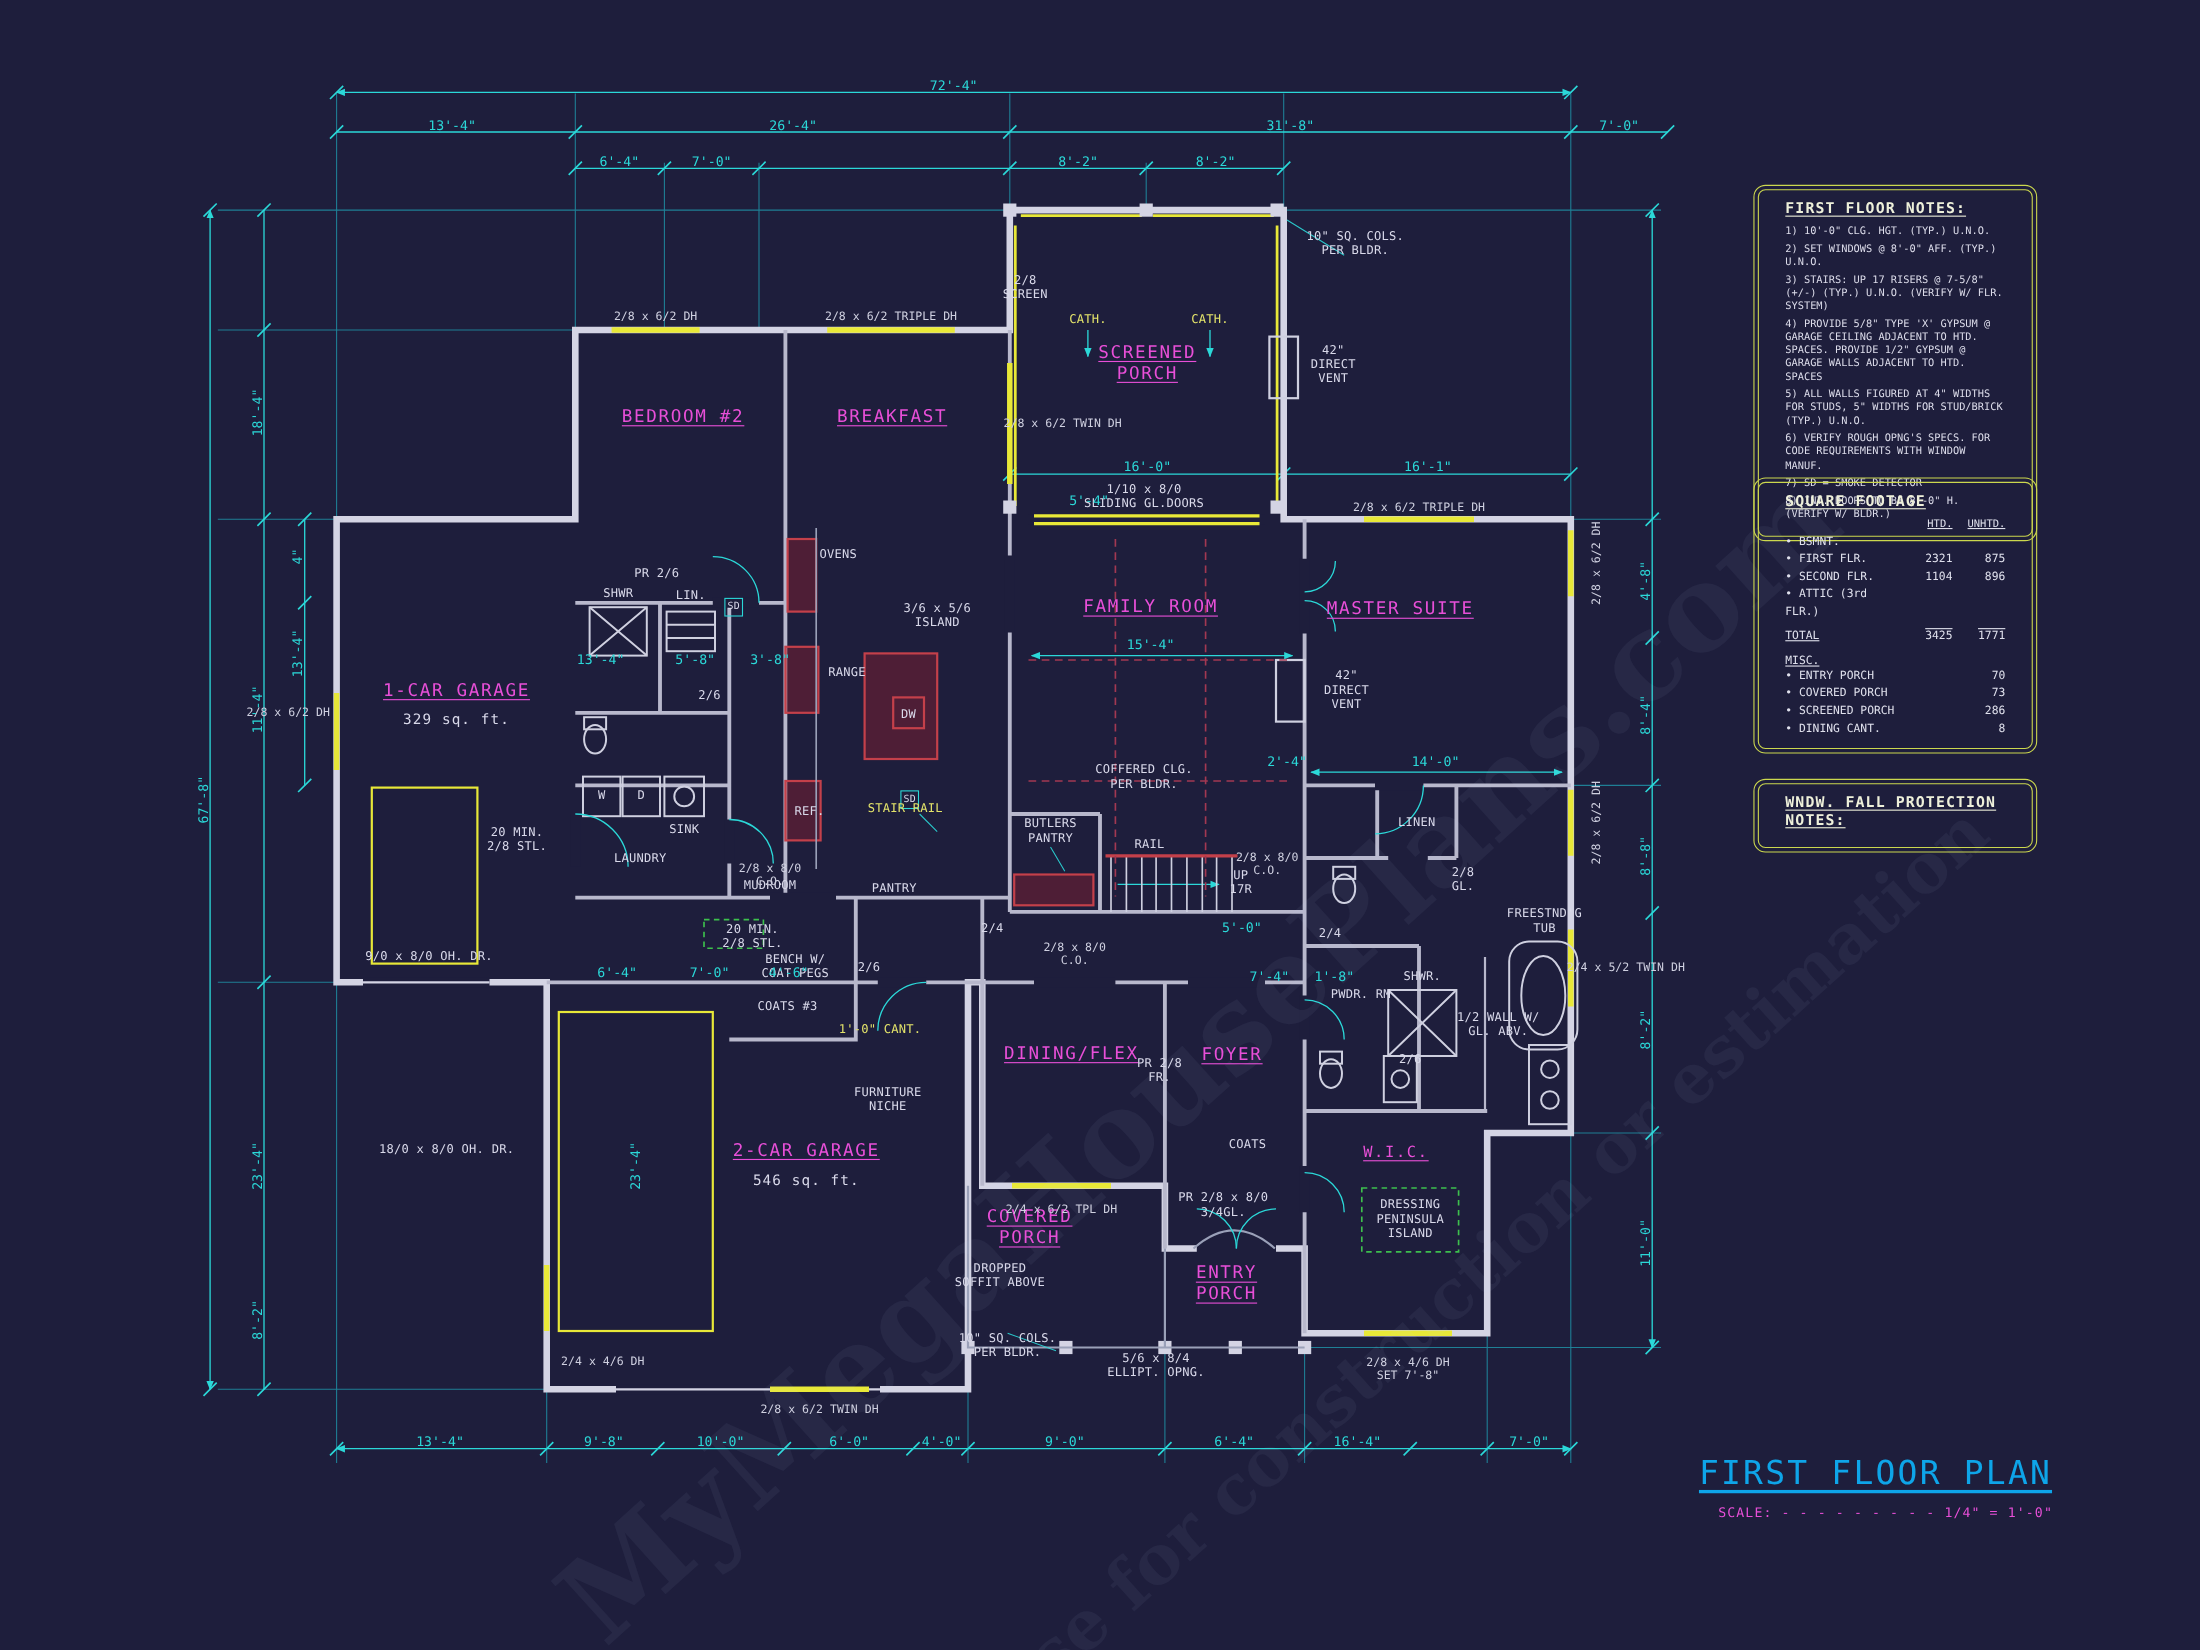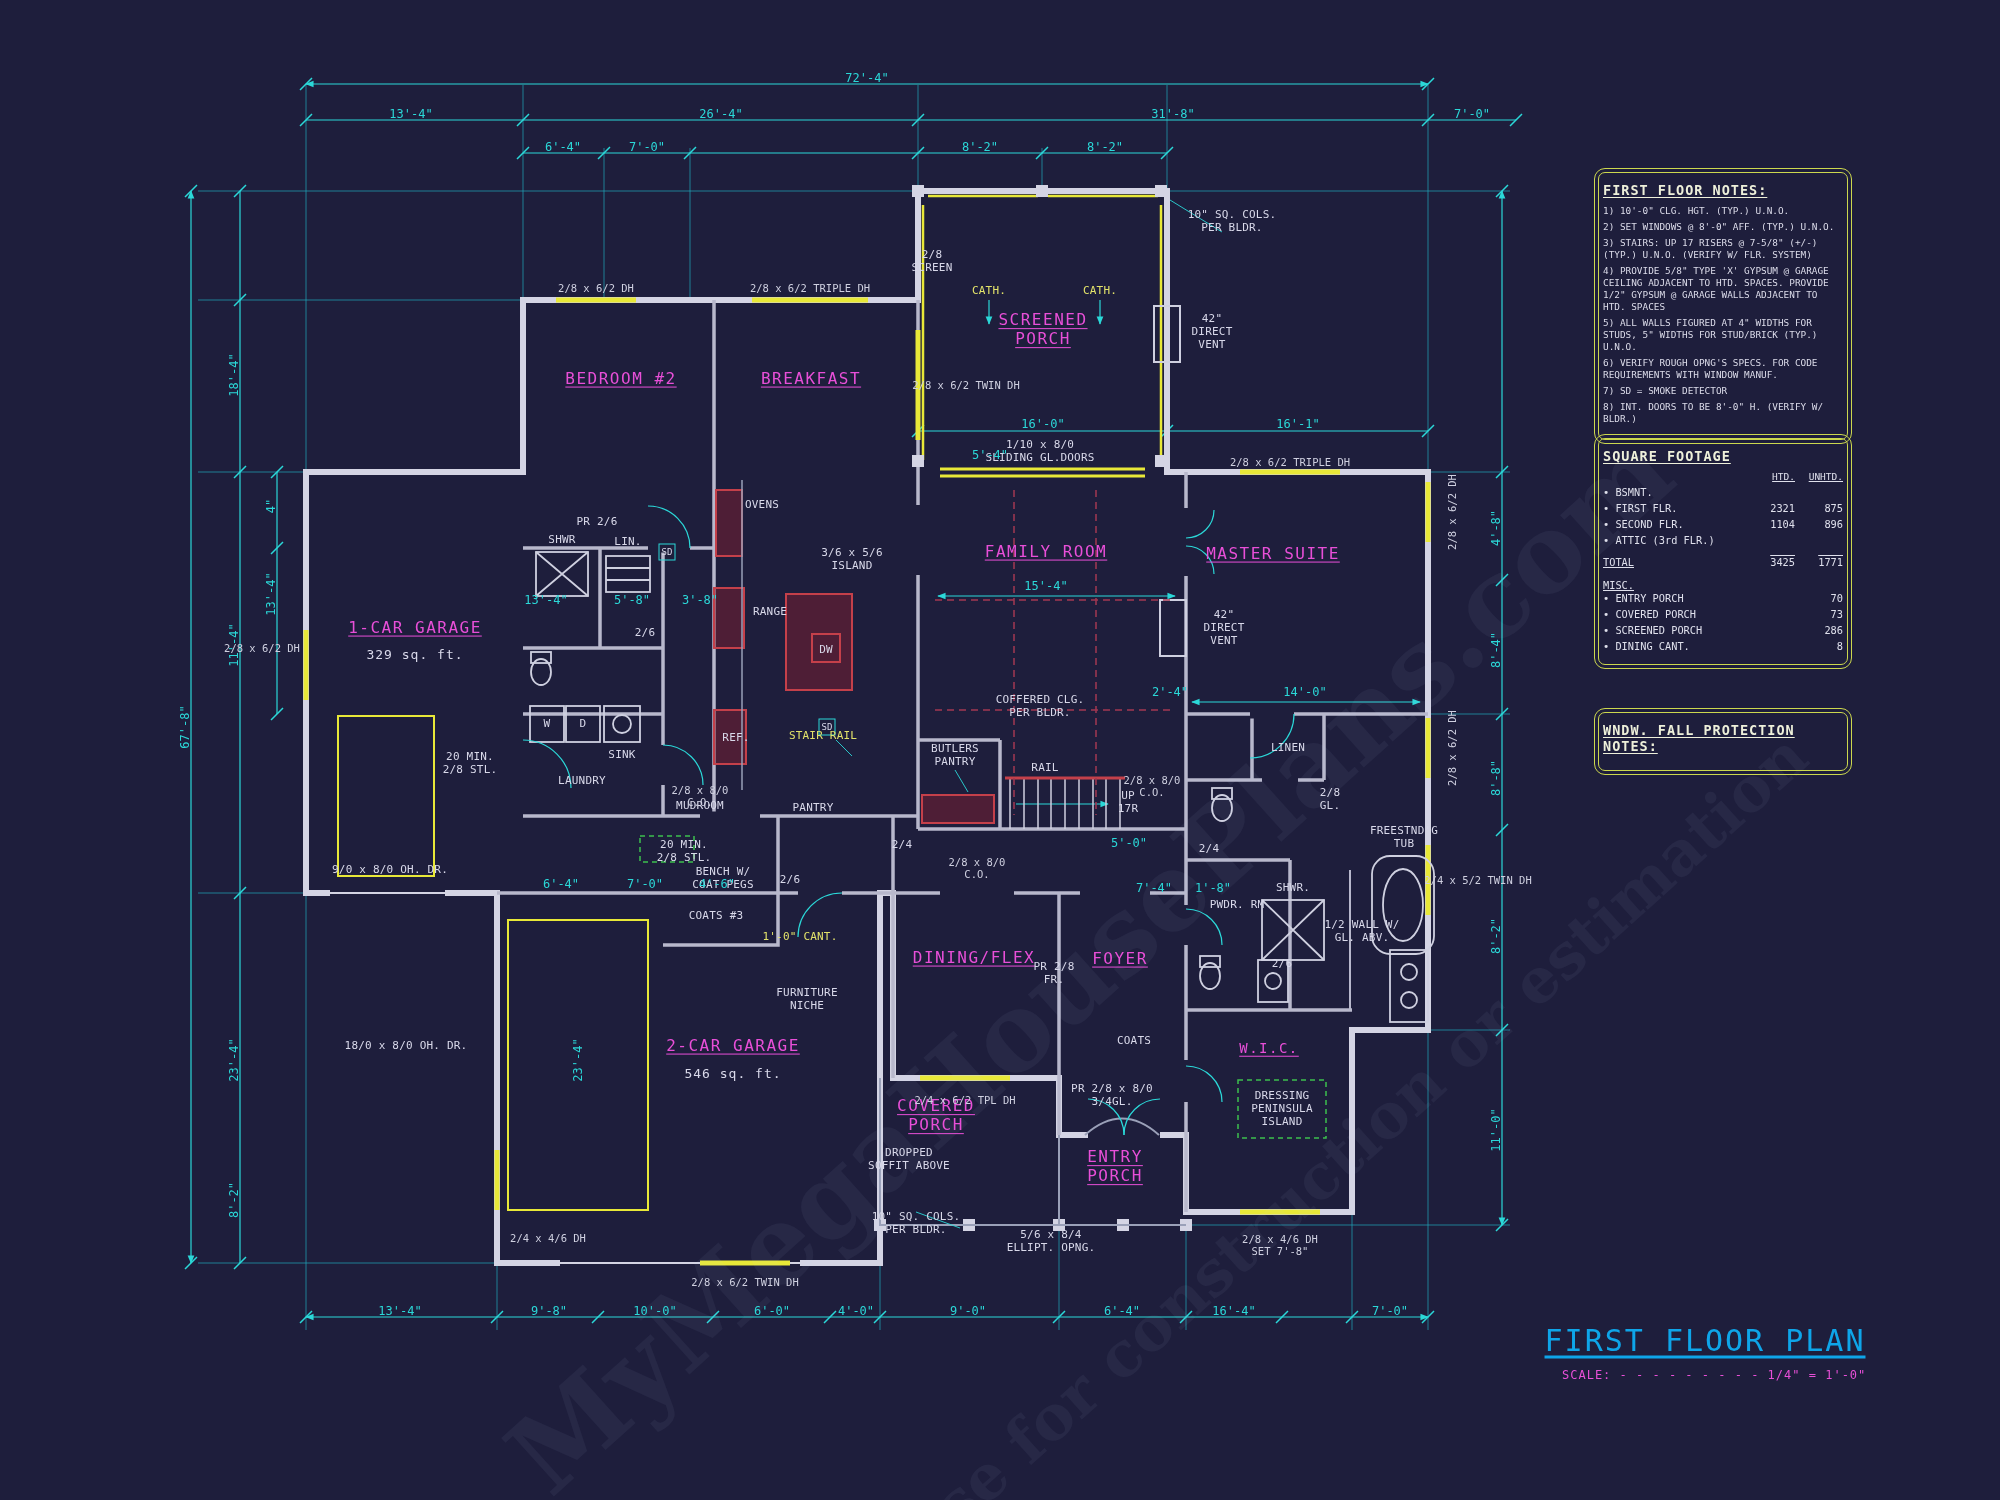--- a/index.html
+++ b/index.html
@@ -11,21 +11,21 @@
   .v{transform:translate(-50%,-50%) rotate(-90deg)}
   .room{color:#e84fd8;font-size:16px;letter-spacing:1.5px;text-decoration:underline;text-underline-offset:3px}
   .room.md{font-size:16px}
   .room.sm{font-size:14px}
   .rsub{color:#d9d9ea;font-size:13px;letter-spacing:1px}
   .ann{color:#d9d9ea;font-size:11px;letter-spacing:.2px}
   .annY{color:#e3e36a}
   .dim{color:#2bd8d8;font-size:12px}
   .win{color:#cfd0e0;font-size:10.5px}
   .panel{position:absolute;left:1598px;width:250px;border:1.5px solid #ccd84e;border-radius:7px;
-         outline:1px solid #ccd84e;outline-offset:3px;padding:9px 4px;color:#dfe0ec;z-index:6}
+         outline:1px solid #ccd84e;outline-offset:3px;padding:9px 24px;color:#dfe0ec;z-index:6}
   .panel h3{font-size:13.5px;font-weight:bold;color:#eef0da;text-decoration:underline;text-underline-offset:2px;
             letter-spacing:1px;margin-bottom:7px}
   .note-item{font-size:9.4px;line-height:1.28;margin-bottom:4px;color:#dcdcea}
   .sf-head{display:flex;justify-content:flex-end;gap:0;font-size:9.5px;margin-bottom:3px}
   .sf-head span{width:48px;text-align:right;text-decoration:underline}
   .sf-row{display:flex;font-size:10.3px;line-height:1.55}
   .sf-row .l{flex:1}
   .sf-row .l::before{content:"• "}
   .sf-row.nob .l::before{content:""}
   .sf-row .c1,.sf-row .c2{width:48px;text-align:right}

